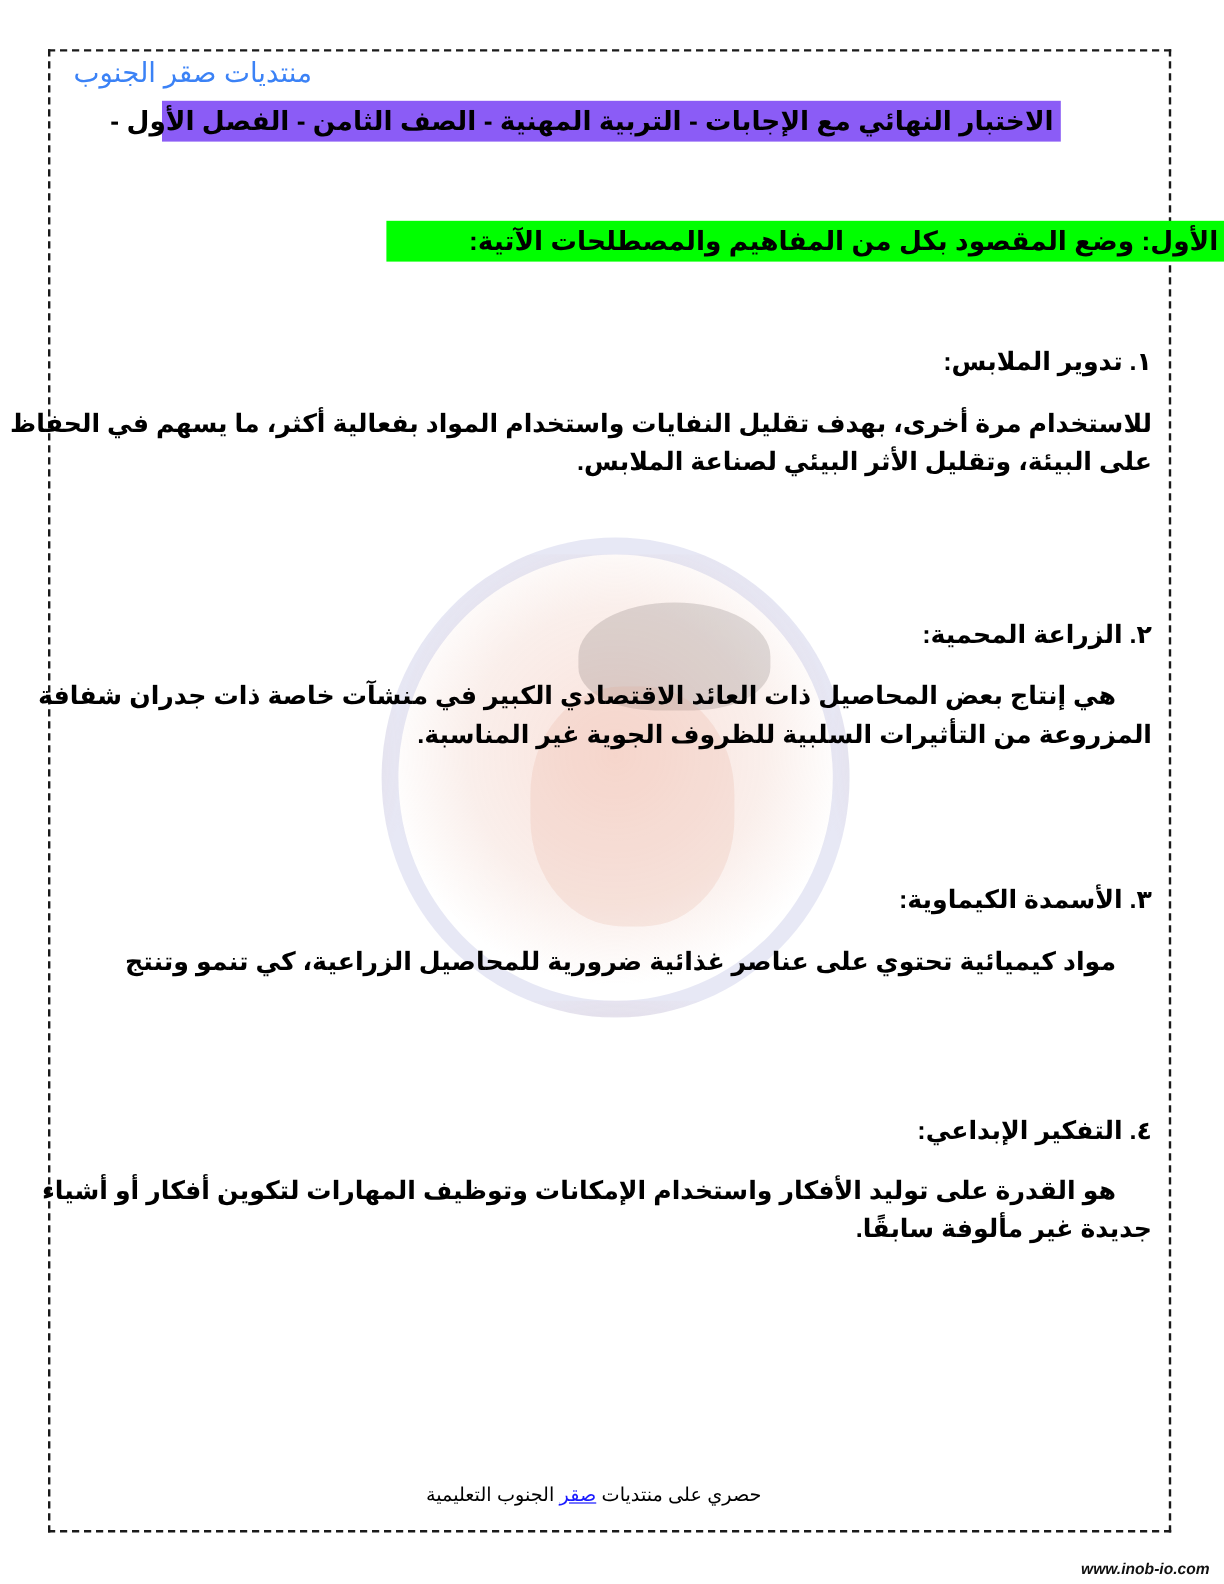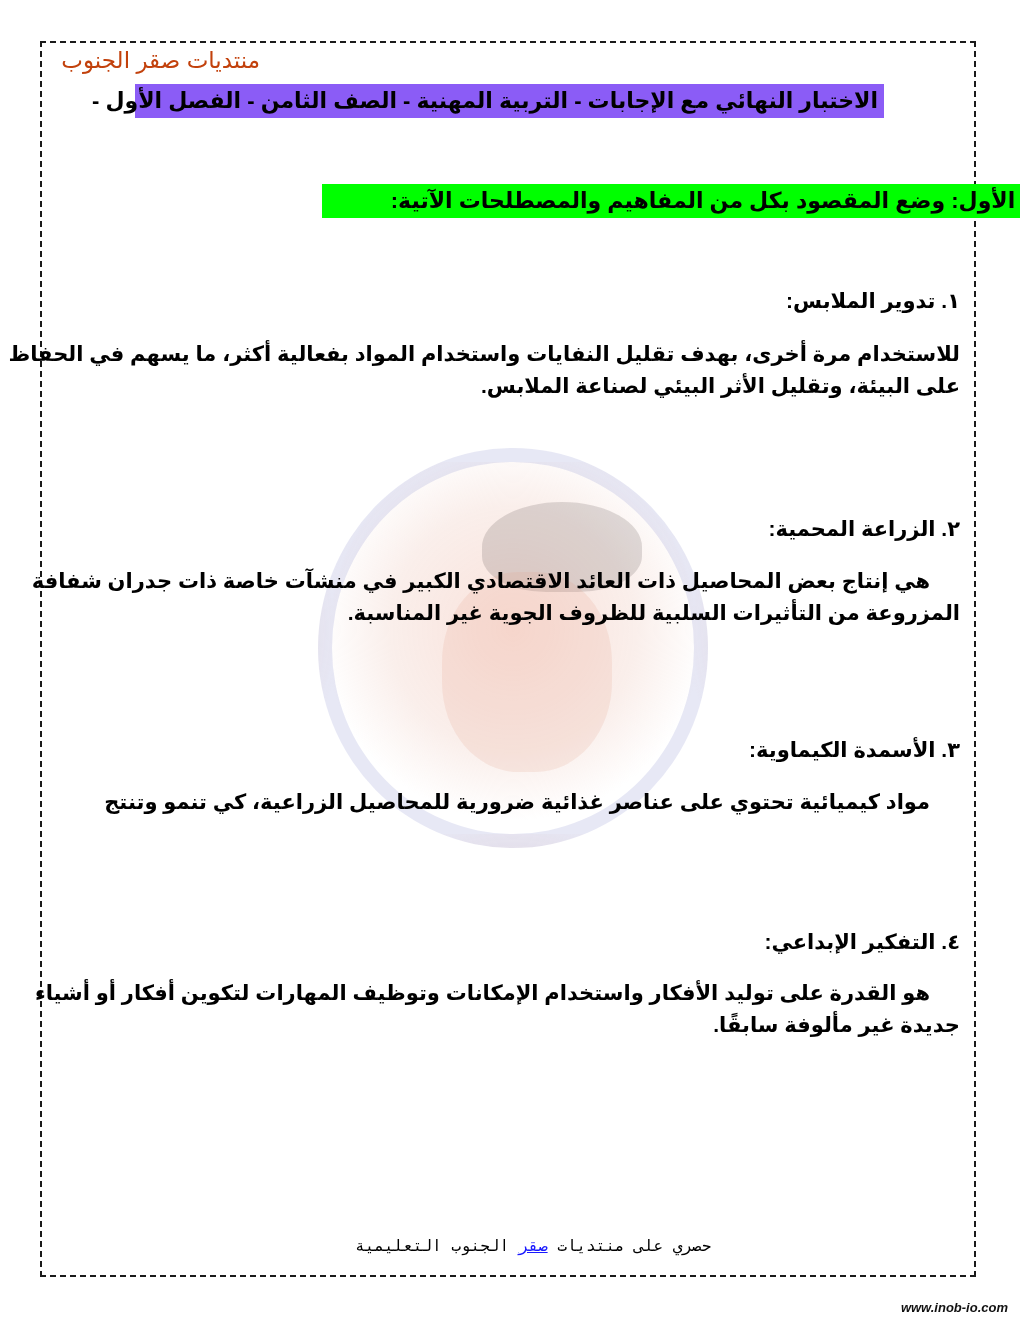--- a/index.html
+++ b/index.html
@@ -27,21 +27,21 @@
     border-radius: 50% 50% 40% 40%;
     background: rgba(60,50,50,0.16);
   }
   .watermark .face {
     position: absolute; left: 110px; top: 110px; width: 170px; height: 200px;
     border-radius: 45%;
     background: rgba(230,160,140,0.18);
   }
   .site-name {
     position: absolute; right: 760px; top: 47px;
-    font-size: 23px; color: #c2410c; direction: rtl; white-space: nowrap; text-align: right;
+    font-size: 23px; color: #3b82f6; direction: rtl; white-space: nowrap; text-align: right;
   }
   .main-title {
     position: absolute; left: 135px; top: 84px; width: 749px; height: 34px;
     background: #8b5cf6;
     direction: rtl; text-align: right;
     font-size: 22px; font-weight: bold; line-height: 34px;
     padding-right: 6px; box-sizing: border-box; white-space: nowrap;
   }
   .q-title {
     position: absolute; left: 322px; top: 184px; width: 782px; height: 34px;
@@ -56,21 +56,21 @@
   }
   .definition {
     position: absolute; right: 60px; width: 900px;
     direction: rtl; text-align: right;
     font-size: 21px; font-weight: bold; line-height: 32px;
   }
   .definition .line { display: block; white-space: nowrap; }
   .definition .line.first { padding-right: 30px; }
   .footer-note {
     position: absolute; left: 355px; top: 1236px;
-    direction: rtl; font-family: Liberation Mono, monospace; font-size: 16px; white-space: nowrap;
+    direction: rtl; font-family: Liberation Sans, sans-serif; font-size: 16px; white-space: nowrap;
   }
   .footer-note .hl { color: #1a1aff; text-decoration: underline; }
   .site-url {
     position: absolute; right: 12px; top: 1300px;
     font-size: 13px; font-weight: bold; font-style: italic; color: #111;
   }
 </style>
 </head>
 <body>
 

